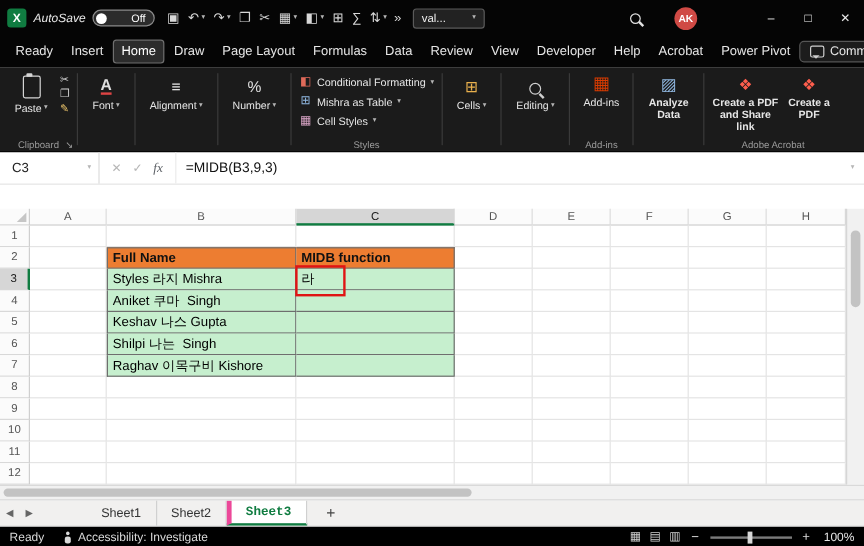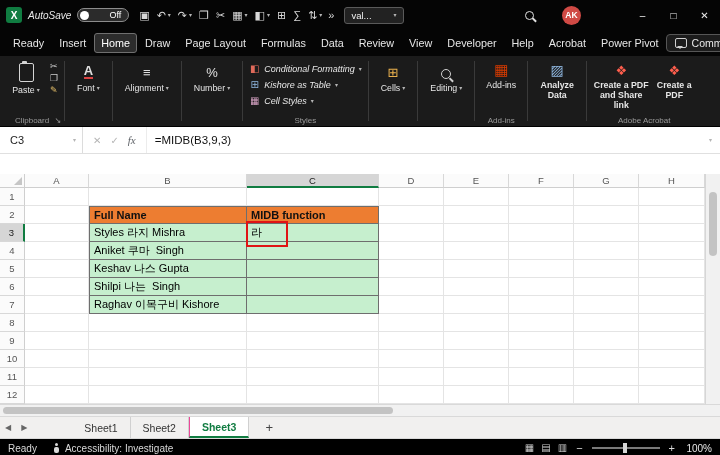--- a/index.html
+++ b/index.html
@@ -60,21 +60,21 @@
   .i-cut::after{content:"✂";}
   .i-copy::after{content:"❐";}
   .i-paint::after{content:"✎";color:#e8c26a;}
   .col-btn{display:flex;flex-direction:column;align-items:center;gap:4px;padding:4px 6px 0 6px;color:#e6e6e6;}
   .cb-ic{font-size:13px;color:#e0e0e0;line-height:1;height:16px;display:flex;align-items:flex-end;}
   .i-fontA::after{content:"A";font-weight:bold;border-bottom:2px solid #d44;padding-bottom:0px;}
   .i-align::after{content:"≡";}
   .i-num::after{content:"%";}
   .i-cells::after{content:"⊞";color:#e8b04d;}
   .styles-stack{display:flex;flex-direction:column;gap:1px;padding-top:2px;}
-  .stack-btn{display:flex;align-items:center;gap:4px;height:15px;color:#e6e6e6;font-style:italic;}
+  .stack-btn{display:flex;align-items:center;gap:4px;height:15px;color:#e6e6e6;}
   .st-ic{font-size:10px;line-height:1;width:11px;text-align:center;}
   .i-cf::after{content:"◧";color:#e06a5a;}
   .i-fmt-table::after{content:"⊞";color:#8fb7e0;}
   .i-cellstyles::after{content:"▦";color:#d7a3c4;}
   .st-label{font-size:9px;white-space:nowrap;}
   .i-addins::after{content:"▦";color:#d83b01;font-size:15px;}
   .i-analyze::after{content:"▨";color:#8fb7e0;font-size:14px;}
   .i-pdf::after{content:"❖";color:#ff5e4d;font-size:13px;}
   .mag-r{width:8px;height:8px;border:1.5px solid #d0d0d0;border-radius:50%;position:relative;display:inline-block;margin-top:3px;}
   .mag-r::after{content:"";position:absolute;width:5px;height:1.5px;background:#d0d0d0;transform:rotate(45deg);right:-4px;bottom:-2px;}
@@ -121,21 +121,21 @@
 
   
   .hscroll{height:13px;background:#f1f1f1;border-top:1px solid #d9d9d9;border-bottom:1px solid #d9d9d9;
            position:relative;box-sizing:border-box;}
   .hthumb{position:absolute;left:3px;top:2px;height:7px;width:390px;background:#c3c3c3;border-radius:4px;}
   .sheettabs{height:22px;background:#f1f0ef;display:flex;align-items:stretch;border-bottom:1px solid #d9d9d9;box-sizing:border-box;}
   .tab-nav{display:flex;align-items:center;font-size:8px;color:#666;padding:0 5px;}
   .tabs-wrap{display:flex;align-items:stretch;margin-left:40px;}
   .sheet-tab{display:flex;align-items:center;font-size:10.5px;color:#333;padding:0 12px;border-right:1px solid #d0d0d0;}
   .sheet-tab.active{background:#fff;color:var(--accent,#107C41);font-weight:bold;border-bottom:2px solid var(--accent,#107C41);
-                    border-left:1px solid #ec4899;box-sizing:border-box;}
+                    border-left:4px solid #ec4899;box-sizing:border-box;font-family:Liberation Mono, monospace;}
   .plus-btn{display:flex;align-items:center;justify-content:center;width:20px;margin-left:10px;color:#444;font-size:13px;}
   .statusbar{height:18px;background:#000;display:flex;align-items:center;color:#dedede;font-size:10px;padding:0 8px;}
   .sb-ready{color:#d9d9d9;}
   .sb-access{display:flex;align-items:center;gap:5px;margin-left:16px;color:#d9d9d9;}
   .access-ic{width:7px;height:10px;position:relative;display:inline-block;}
   .access-ic::before{content:"";position:absolute;top:0;left:2px;width:3px;height:3px;border-radius:50%;background:#d9d9d9;}
   .access-ic::after{content:"";position:absolute;top:4px;left:1px;width:5px;height:6px;border-radius:2px;background:#d9d9d9;}
   .sb-right{margin-left:auto;display:flex;align-items:center;gap:9px;}
   .view-icons{display:flex;gap:7px;}
   .view-ic{font-size:10px;color:#cfcfcf;line-height:1;}
@@ -263,21 +263,21 @@
     <div class="rdiv"></div>
     <div class="rgroup">
       <div class="styles-stack">
         <div class="stack-btn">
           <span class="st-ic i-cf"></span>
           <span class="st-label">Conditional Formatting</span>
           <span class="chev"></span>
         </div>
         <div class="stack-btn">
           <span class="st-ic i-fmt-table"></span>
-          <span class="st-label">Kishore as Table</span>
+          <span class="st-label">Mishra as Table</span>
           <span class="chev"></span>
         </div>
         <div class="stack-btn">
           <span class="st-ic i-cellstyles"></span>
           <span class="st-label">Cell Styles</span>
           <span class="chev"></span>
         </div>
       </div>
       <span class="rg-label">Styles</span>
     </div>

